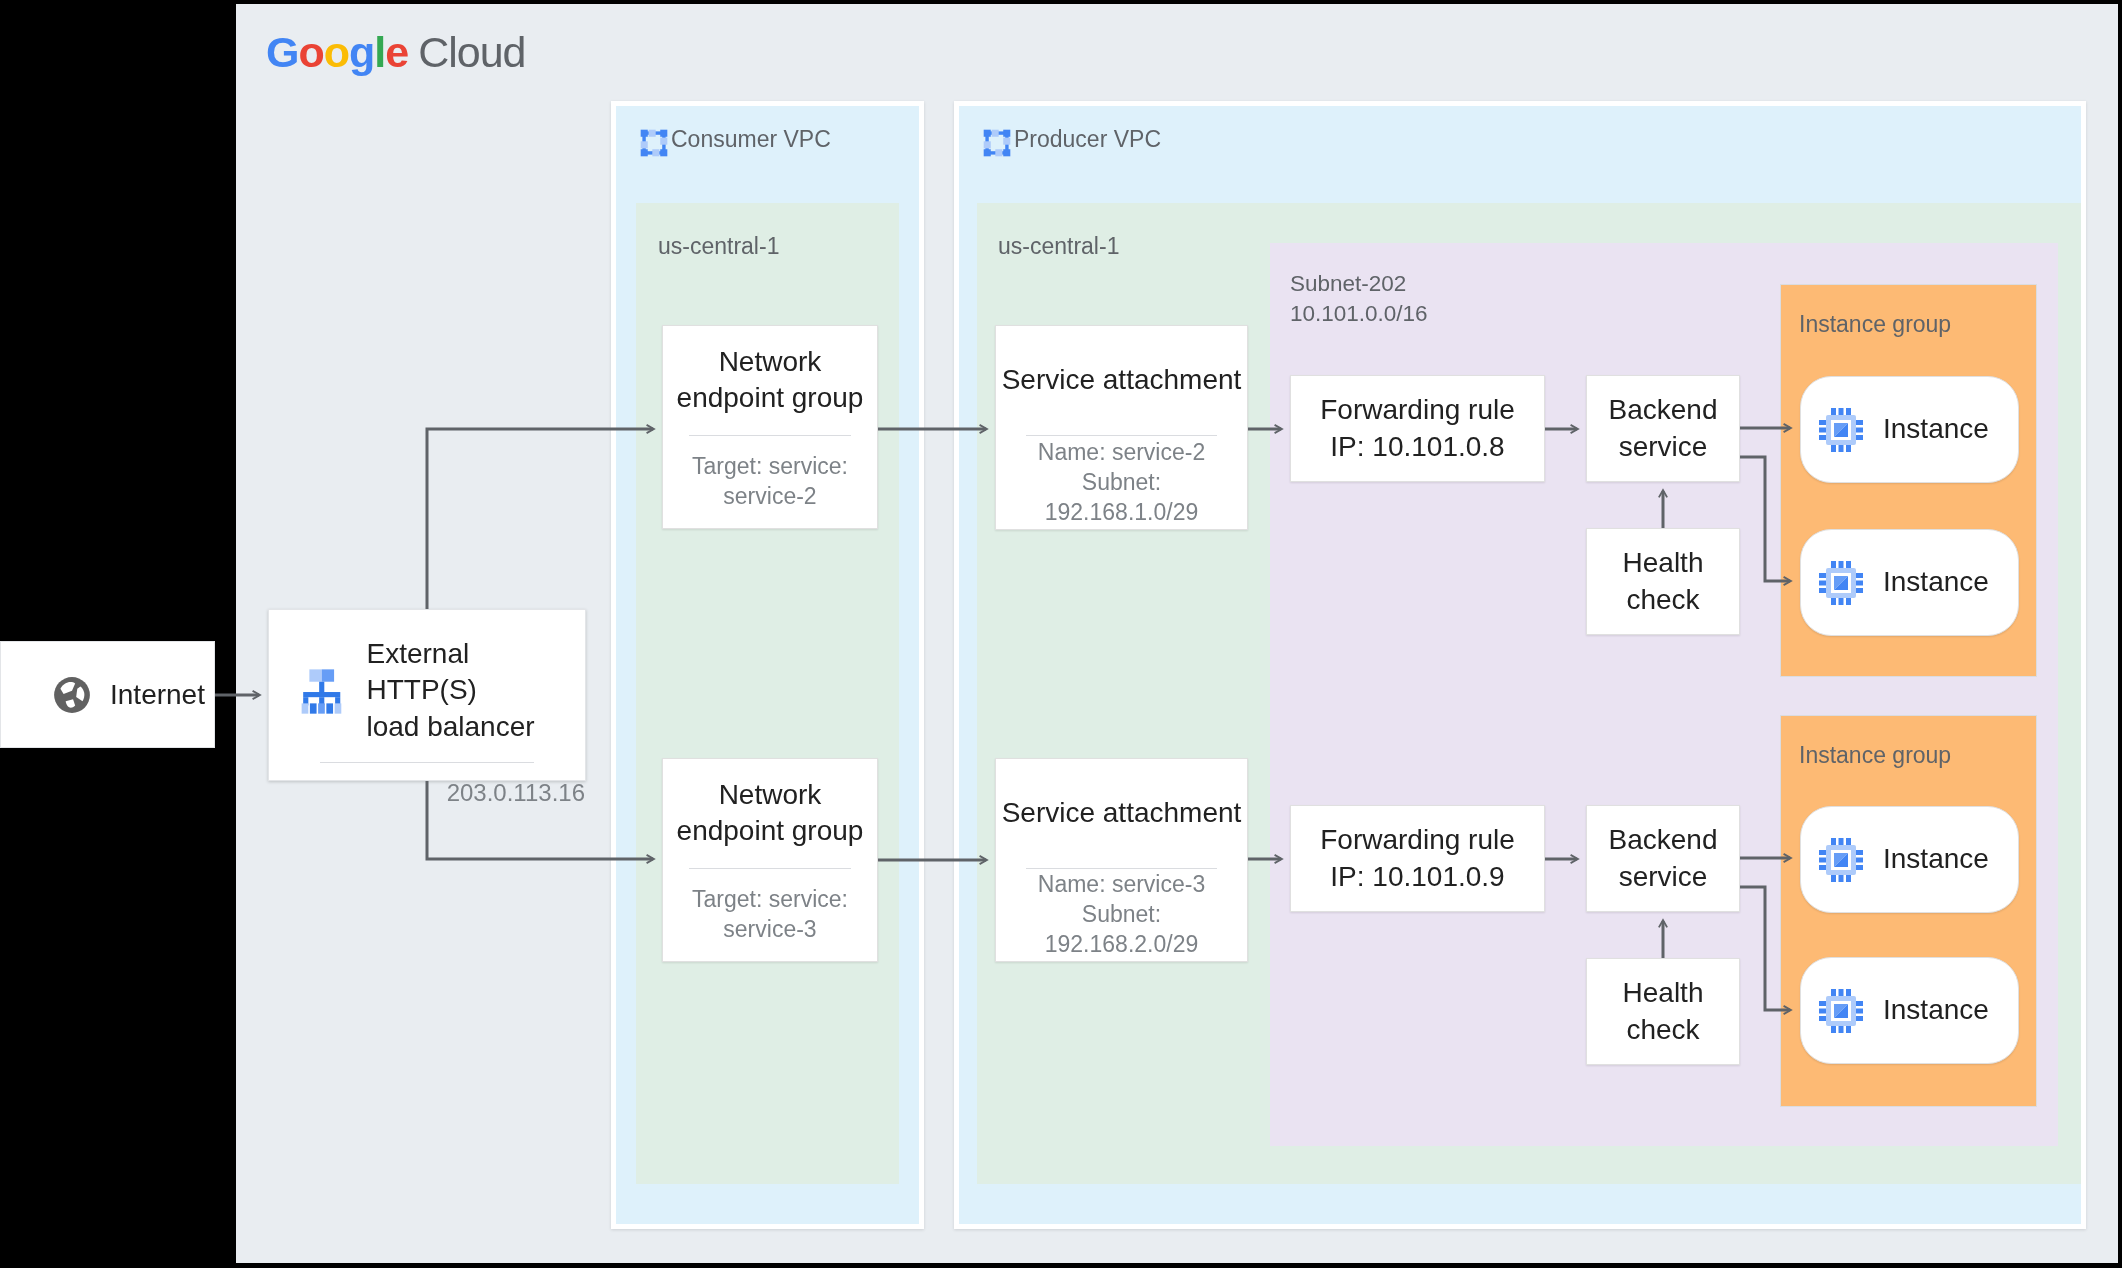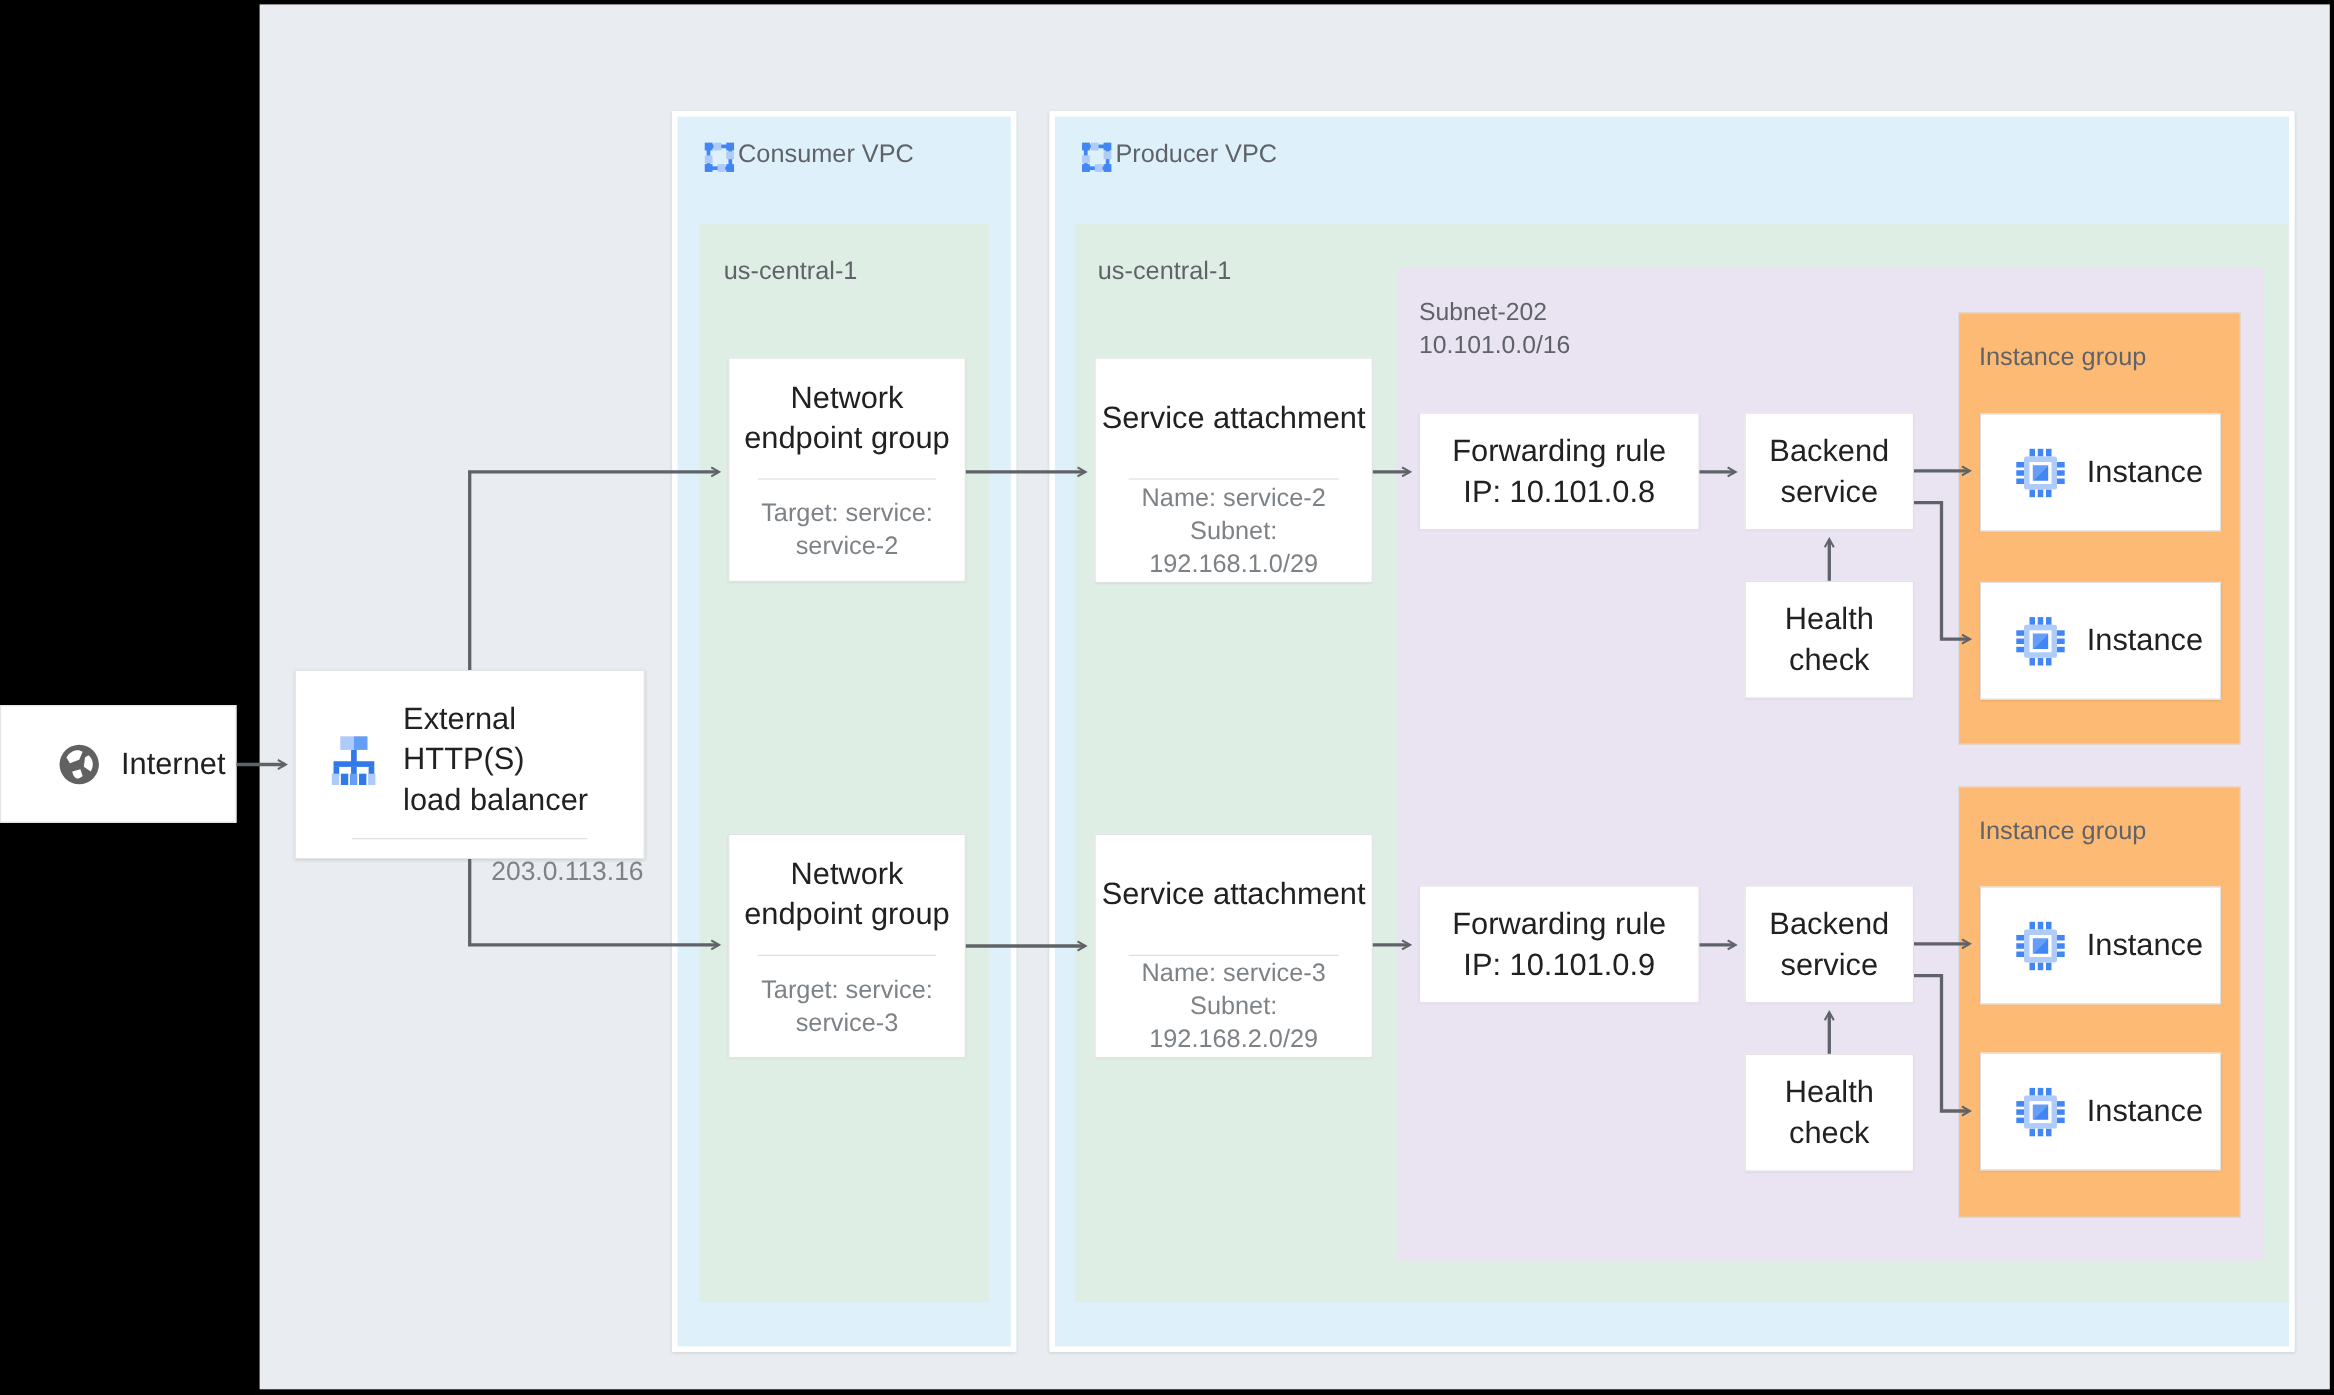--- a/index.html
+++ b/index.html
@@ -30,31 +30,34 @@
   .vpc { border:5px solid #fff; background:#def1fb; box-shadow:0 1px 3px rgba(0,0,0,.12); }
   .vpc-head { position:absolute; display:flex; align-items:flex-start; }
   .vpc-label { font-size:23px; color:#5f6368; }
   .region { background:#dfeee5; }
   .region-label { font-size:23px; color:#5f6368; }
   .subnetbox { background:#eae3f2; }
   .subnet-label { font-size:22.5px; color:#5f6368; line-height:1.32; }
   .ig { background:#fdba74; border:1px solid #dadce0; }
   .ig-label { font-size:23px; color:#5f6368; }
 
-  .inst { display:flex; align-items:center; padding-left:30px; gap:18px; }
+  .inst { display:flex; align-items:center; padding-left:16px; gap:18px;border-radius:31px; }
   .inst .title { font-size:28px; }
 
   #lines { left:0; top:0; width:2122px; height:1268px; pointer-events:none; }
 </style>
 </head>
 <body>
 
 <div id="page">
   <div id="canvas" class="abs"></div>
 
+  <div id="logo" class="abs">
+    <span class="gl" style="color: rgb(66, 133, 244);">G</span><span class="gl" style="color: rgb(234, 67, 53);">o</span><span class="gl" style="color: rgb(251, 188, 5);">o</span><span class="gl" style="color: rgb(66, 133, 244);">g</span><span class="gl" style="color: rgb(52, 168, 83);">l</span><span class="gl" style="color: rgb(234, 67, 53);">e</span><span class="cl">Cloud</span>
+  </div>
 
   <div class="abs vpc" style="left:611px;top:101px;width:313px;height:1128px"></div>
   <div class="abs vpc-head" style="left:637px;top:126px">
     <svg width="34" height="34" viewBox="0 0 24 24">
       <rect x="5" y="5" width="14" height="14" fill="none" stroke="#4285f4" stroke-width="2.4"></rect>
       <rect x="2.6" y="2.6" width="5" height="5" fill="#4285f4"></rect>
         <rect x="16.4" y="2.6" width="5" height="5" fill="#4285f4"></rect>
       <rect x="2.6" y="16.4" width="5" height="5" fill="#4285f4"></rect>
         <rect x="16.4" y="16.4" width="5" height="5" fill="#4285f4"></rect>
       <rect x="8.2" y="2.6" width="5" height="5" fill="#aecbfa"></rect>

